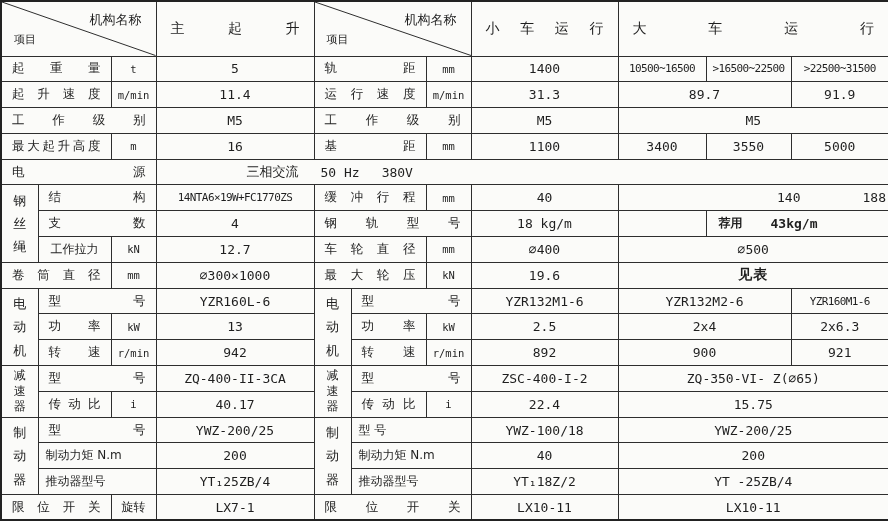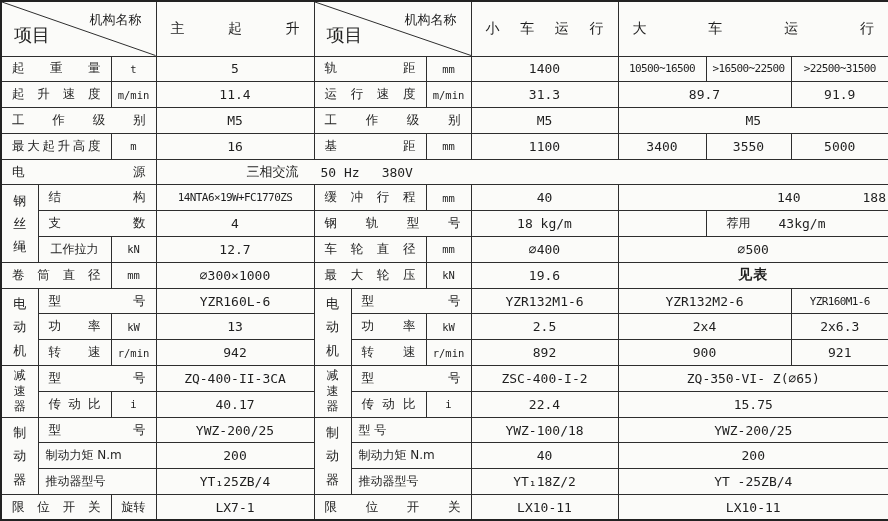--- a/index.html
+++ b/index.html
@@ -17,29 +17,29 @@
   .cn{font-size:12px;}
   .unit{font-size:10.5px;font-family:"DejaVu Sans Mono",monospace;padding:0;}
   .v{font-family:"DejaVu Sans Mono",monospace;font-size:13px;}
   .tight{font-size:11px;letter-spacing:-0.6px;padding:0;}
   .small{font-size:14px;font-weight:bold;letter-spacing:1px;}
   .grp{white-space:pre-line;line-height:1.8;padding:0;font-size:13px;}
   .grp.two{line-height:1.28;font-size:12px;}
   .diag{position:relative;padding:0;}
   .diag svg{position:absolute;left:0;top:0;width:100%;height:100%;display:block;}
   .diag .dt{position:absolute;top:9px;right:14px;font-size:13px;}
-  .diag .db{position:absolute;bottom:9px;left:12px;font-size:18px;}
+  .diag .db{position:absolute;bottom:9px;left:12px;font-size:11px;}
   .hcell{font-size:14px;}
   .flexrow{display:flex;align-items:center;height:100%;}
   .powflex{padding-left:88px;gap:22px;}
   .powflex span{font-family:"DejaVu Sans Mono",monospace;font-size:13px;}
   .powflex span:first-child{font-family:"DejaVu Sans",sans-serif;}
   .pairflex{justify-content:flex-end;gap:62px;}
   .pairflex span{font-family:"DejaVu Sans Mono",monospace;font-size:13px;}
-  .railflex{padding-left:18px;gap:28px;font-size:12px;}
+  .railflex{padding-left:10px;gap:28px;font-size:12px;font-weight:bold;}
   .railflex .rv{font-family:"DejaVu Sans Mono",monospace;font-size:13px;}
 </style>
 </head>
 <body>
 
 <div class="page">
 <table>
 <colgroup>
   <col style="width:37px">
         <col style="width:73px">

